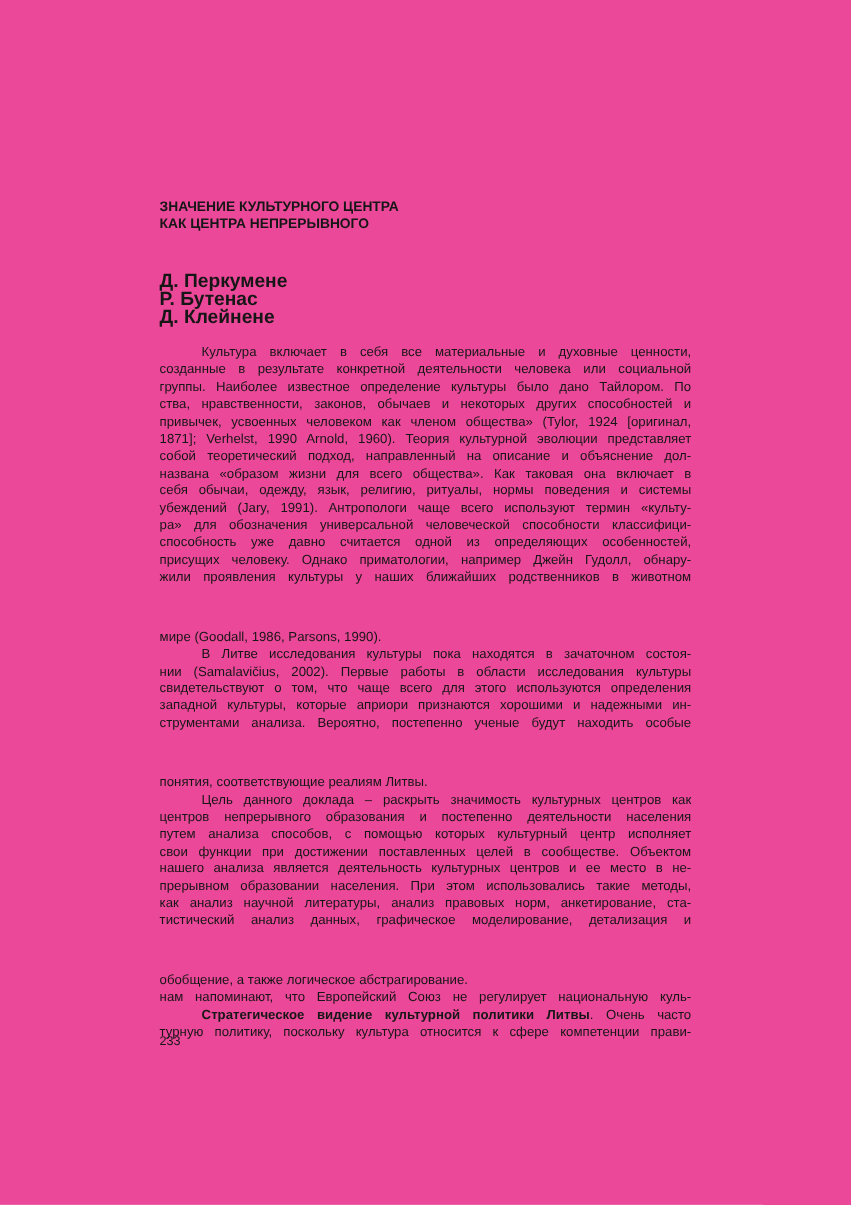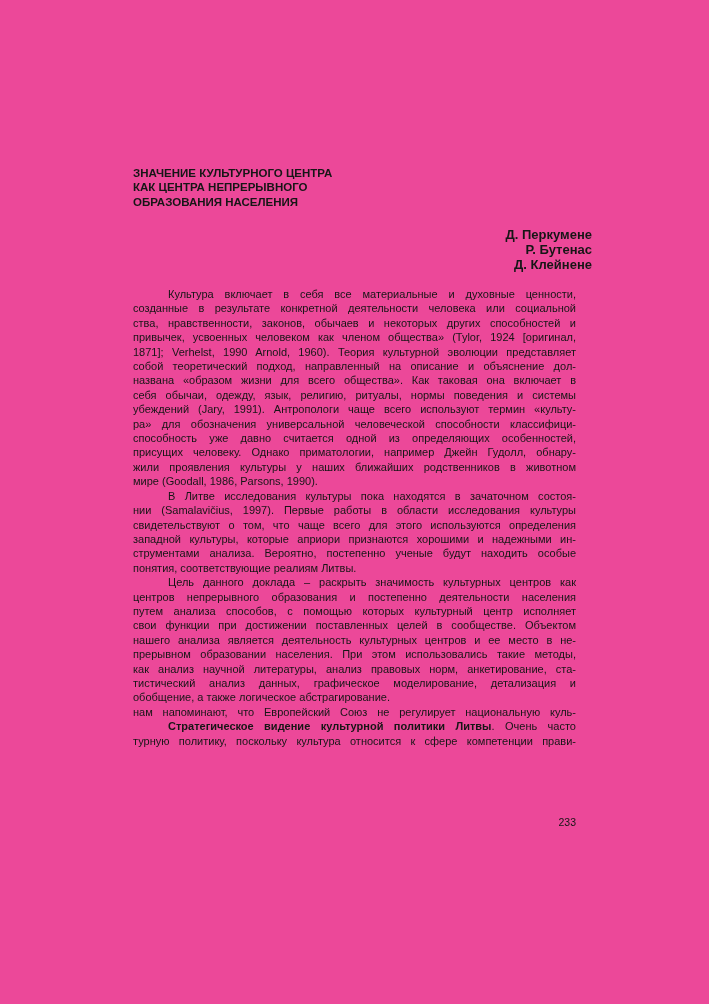--- a/index.html
+++ b/index.html
@@ -16,94 +16,93 @@
     position: absolute;
     left: 133px;
     top: 166px;
     width: 443px;
     font-weight: bold;
     font-size: 11.5px;
     line-height: 14.4px;
   }
   .authors-block {
     position: absolute;
-    left: 149px;
+    left: 133px;
     top: 227px;
     width: 443px;
     font-weight: bold;
-    font-size: 13px;
+    font-size: 16px;
     line-height: 15px;
-    text-align: right;
   }
   .article-body {
     position: absolute;
     left: 133px;
     top: 287px;
     width: 443px;
     font-size: 11px;
     line-height: 14.4px;
   }
   .ln {
     text-align: justify;
     text-align-last: justify;
     -moz-text-align-last: justify;
     white-space: normal;
   }
   .ln.first { padding-left: 35px; }
-  .ln.last  { text-align: right; text-align-last: left; -moz-text-align-last: left; }
+  .ln.last  { text-align: right; text-align-last: left; margin-top: 35px; -moz-text-align-last: left; }
   .b { font-weight: bold; }
   .pagenum {
     position: absolute;
     left: 133px;
-    top: 815px;
+    top: 861px;
     width: 443px;
-    text-align: right;
+    text-align: left;
     font-size: 10.5px;
     line-height: 14px;
   }
 </style>
 </head>
 <body>
 
 <div class="page">
 
   <header class="title-block">
     <div>ЗНАЧЕНИЕ КУЛЬТУРНОГО ЦЕНТРА</div>
     <div>КАК ЦЕНТРА НЕПРЕРЫВНОГО</div>
-    <div>ОБРАЗОВАНИЯ НАСЕЛЕНИЯ</div>
   </header>
 
   <div class="authors-block">
     <div>Д. Перкумене</div>
     <div>Р. Бутенас</div>
     <div>Д. Клейнене</div>
   </div>
 
   <main class="article-body">
 
     <section>
       <div class="ln first">Культура включает в себя все материальные и духовные ценности,</div>
       <div class="ln">созданные в результате конкретной деятельности человека или социальной</div>
+      <div class="ln">группы. Наиболее известное определение культуры было дано Тайлором. По</div>
       <div class="ln">ства, нравственности, законов, обычаев и некоторых других способностей и</div>
       <div class="ln">привычек, усвоенных человеком как членом общества» (Tylor, 1924 [оригинал,</div>
       <div class="ln">1871]; Verhelst, 1990 Arnold, 1960). Теория культурной эволюции представляет</div>
       <div class="ln">собой теоретический подход, направленный на описание и объяснение дол-</div>
       <div class="ln">названа «образом жизни для всего общества». Как таковая она включает в</div>
       <div class="ln">себя обычаи, одежду, язык, религию, ритуалы, нормы поведения и системы</div>
       <div class="ln">убеждений (Jary, 1991). Антропологи чаще всего используют термин «культу-</div>
       <div class="ln">ра» для обозначения универсальной человеческой способности классифици-</div>
       <div class="ln">способность уже давно считается одной из определяющих особенностей,</div>
       <div class="ln">присущих человеку. Однако приматологии, например Джейн Гудолл, обнару-</div>
       <div class="ln">жили проявления культуры у наших ближайших родственников в животном</div>
       <div class="ln last">мире (Goodall, 1986, Parsons, 1990).</div>
     </section>
 
     <section>
       <div class="ln first">В Литве исследования культуры пока находятся в зачаточном состоя-</div>
-      <div class="ln">нии (Samalavičius, 1997). Первые работы в области исследования культуры</div>
+      <div class="ln">нии (Samalavičius, 2002). Первые работы в области исследования культуры</div>
       <div class="ln">свидетельствуют о том, что чаще всего для этого используются определения</div>
       <div class="ln">западной культуры, которые априори признаются хорошими и надежными ин-</div>
       <div class="ln">струментами анализа. Вероятно, постепенно ученые будут находить особые</div>
       <div class="ln last">понятия, соответствующие реалиям Литвы.</div>
     </section>
 
     <section>
       <div class="ln first">Цель данного доклада – раскрыть значимость культурных центров как</div>
       <div class="ln">центров непрерывного образования и постепенно деятельности населения</div>
       <div class="ln">путем анализа способов, с помощью которых культурный центр исполняет</div>

